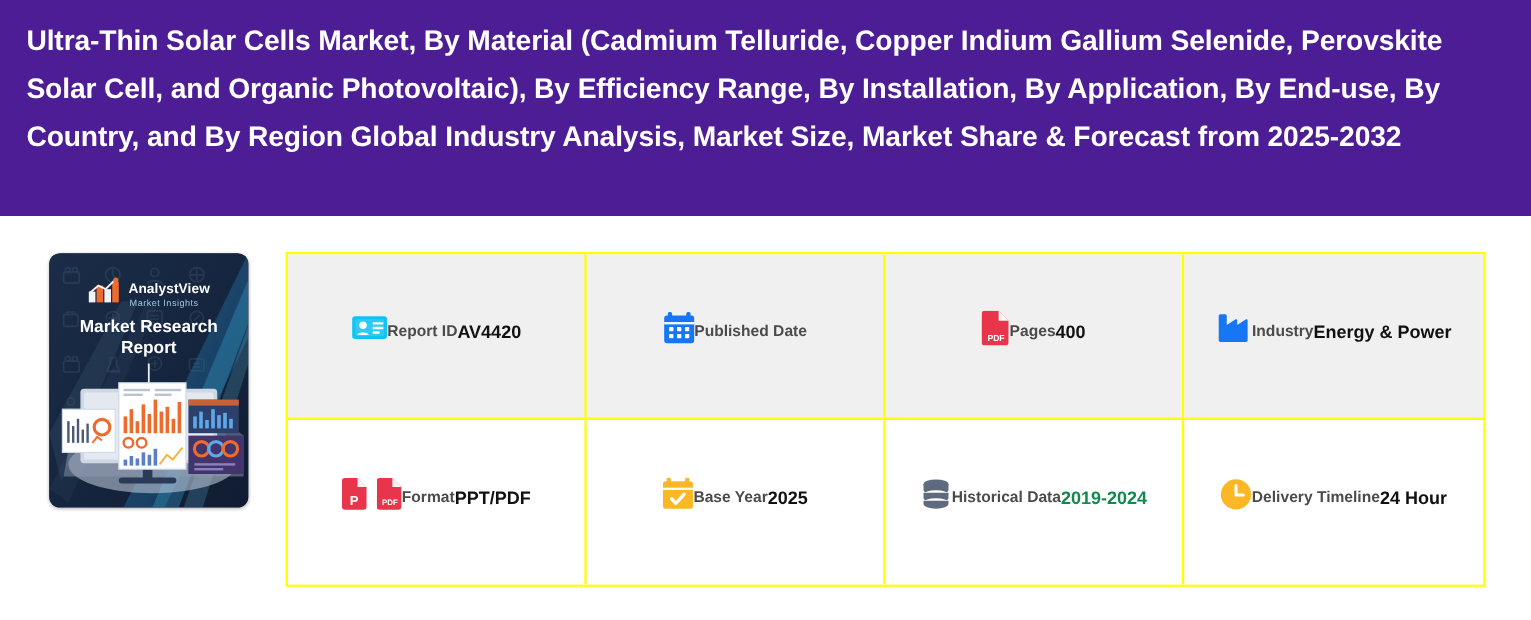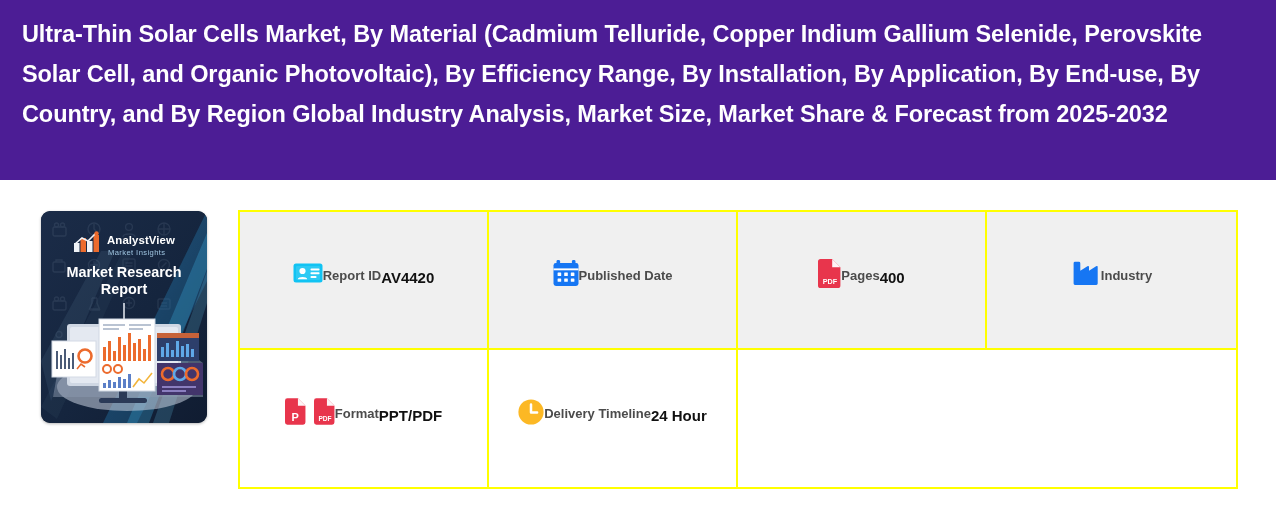--- a/index.html
+++ b/index.html
@@ -378,40 +378,68 @@
         <div class="spec-value">400</div>
       </div>
 
       <div class="spec-cell row-a">
         <div class="spec-icon">
           <svg width="30" height="24" viewBox="0 0 30 24">
             <path d="M0 2.2a1.4 1.4 0 0 1 1.4-1.4h3.9a1.4 1.4 0 0 1 1.4 1.4v7.6l7.1-4.6a1 1 0 0 1 1.6.85v3.75l7.1-4.6A1 1 0 0 1 24.1 6v16.6a1.4 1.4 0 0 1-1.4 1.4H1.4A1.4 1.4 0 0 1 0 22.6z" fill="#1676f3" transform="translate(2.6,0)"></path>
           </svg>
         </div>
         <div class="spec-label">Industry</div>
+        <div class="spec-value">Energy &amp; Power</div>
       </div>
 
       <div class="spec-cell row-b">
         <div class="spec-icon">
           <svg width="21" height="27" viewBox="0 0 23 29">
             <path d="M2.6 0h11.6l8.2 8.2v18.2a2.6 2.6 0 0 1-2.6 2.6H2.6A2.6 2.6 0 0 1 0 26.4V2.6A2.6 2.6 0 0 1 2.6 0z" fill="#e8354c"></path>
             <path d="M14.2 0l8.2 8.2h-8.2z" fill="#ffffff" opacity="0.95"></path>
             <text x="11" y="25" text-anchor="middle" fill="#ffffff" font-family="Liberation Sans, sans-serif" font-size="12" font-weight="bold">P</text>
           </svg>
           <svg width="21" height="27" viewBox="0 0 23 29">
             <path d="M2.6 0h11.6l8.2 8.2v18.2a2.6 2.6 0 0 1-2.6 2.6H2.6A2.6 2.6 0 0 1 0 26.4V2.6A2.6 2.6 0 0 1 2.6 0z" fill="#e8354c"></path>
             <path d="M14.2 0l8.2 8.2h-8.2z" fill="#ffffff" opacity="0.95"></path>
             <text x="12" y="25" text-anchor="middle" fill="#ffffff" font-family="Liberation Sans, sans-serif" font-size="7.2" font-weight="bold">PDF</text>
           </svg>
         </div>
         <div class="spec-label">Format</div>
         <div class="spec-value">PPT/PDF</div>
       </div>
 
-
+      <div class="spec-cell row-b">
+        <div class="spec-icon">
+          <svg width="26" height="27" viewBox="0 0 26 27">
+            <rect x="3.5" y="0" width="3.6" height="6" rx="1.4" fill="#fcb824"></rect>
+            <rect x="18.9" y="0" width="3.6" height="6" rx="1.4" fill="#fcb824"></rect>
+            <rect x="0.5" y="3" width="25" height="23" rx="2.4" fill="#fcb824"></rect>
+            <rect x="0.5" y="8.4" width="25" height="1.9" fill="#ffffff"></rect>
+            <path d="M7.6 17.6l3.6 3.8 7-7.6" stroke="#ffffff" stroke-width="2.8" fill="none" stroke-linecap="round" stroke-linejoin="round"></path>
+          </svg>
+        </div>
+        <div class="spec-label">Base Year</div>
+        <div class="spec-value">2025</div>
+      </div>
+
+      <div class="spec-cell row-b">
+        <div class="spec-icon">
+          <svg width="26" height="26" viewBox="0 0 26 26">
+            <ellipse cx="13" cy="4.6" rx="10.4" ry="4.1" fill="#5e6b7e"></ellipse>
+            <path d="M2.6 4.6v4.6c0 2.3 4.7 4.1 10.4 4.1s10.4-1.8 10.4-4.1V4.6" fill="#5e6b7e"></path>
+            <ellipse cx="13" cy="13.1" rx="10.4" ry="3.5" fill="#ffffff"></ellipse>
+            <path d="M2.6 11.6v4.2c0 2.3 4.7 4.1 10.4 4.1s10.4-1.8 10.4-4.1v-4.2" fill="#5e6b7e"></path>
+            <ellipse cx="13" cy="19.6" rx="10.4" ry="3.3" fill="#ffffff"></ellipse>
+            <path d="M2.6 18.2v2.6c0 2.3 4.7 4.1 10.4 4.1s10.4-1.8 10.4-4.1v-2.6" fill="#5e6b7e"></path>
+          </svg>
+        </div>
+        <div class="spec-label">Historical Data</div>
+        <div class="spec-value green">2019-2024</div>
+      </div>
 
       <div class="spec-cell row-b">
         <div class="spec-icon">
           <svg width="26" height="26" viewBox="0 0 26 26">
             <circle cx="13" cy="13" r="12.6" fill="#fcb824"></circle>
             <path d="M13 5.6v7.9h6.1" stroke="#ffffff" stroke-width="2.5" fill="none" stroke-linecap="round" stroke-linejoin="round"></path>
           </svg>
         </div>
         <div class="spec-label">Delivery Timeline</div>
         <div class="spec-value">24 Hour</div>

